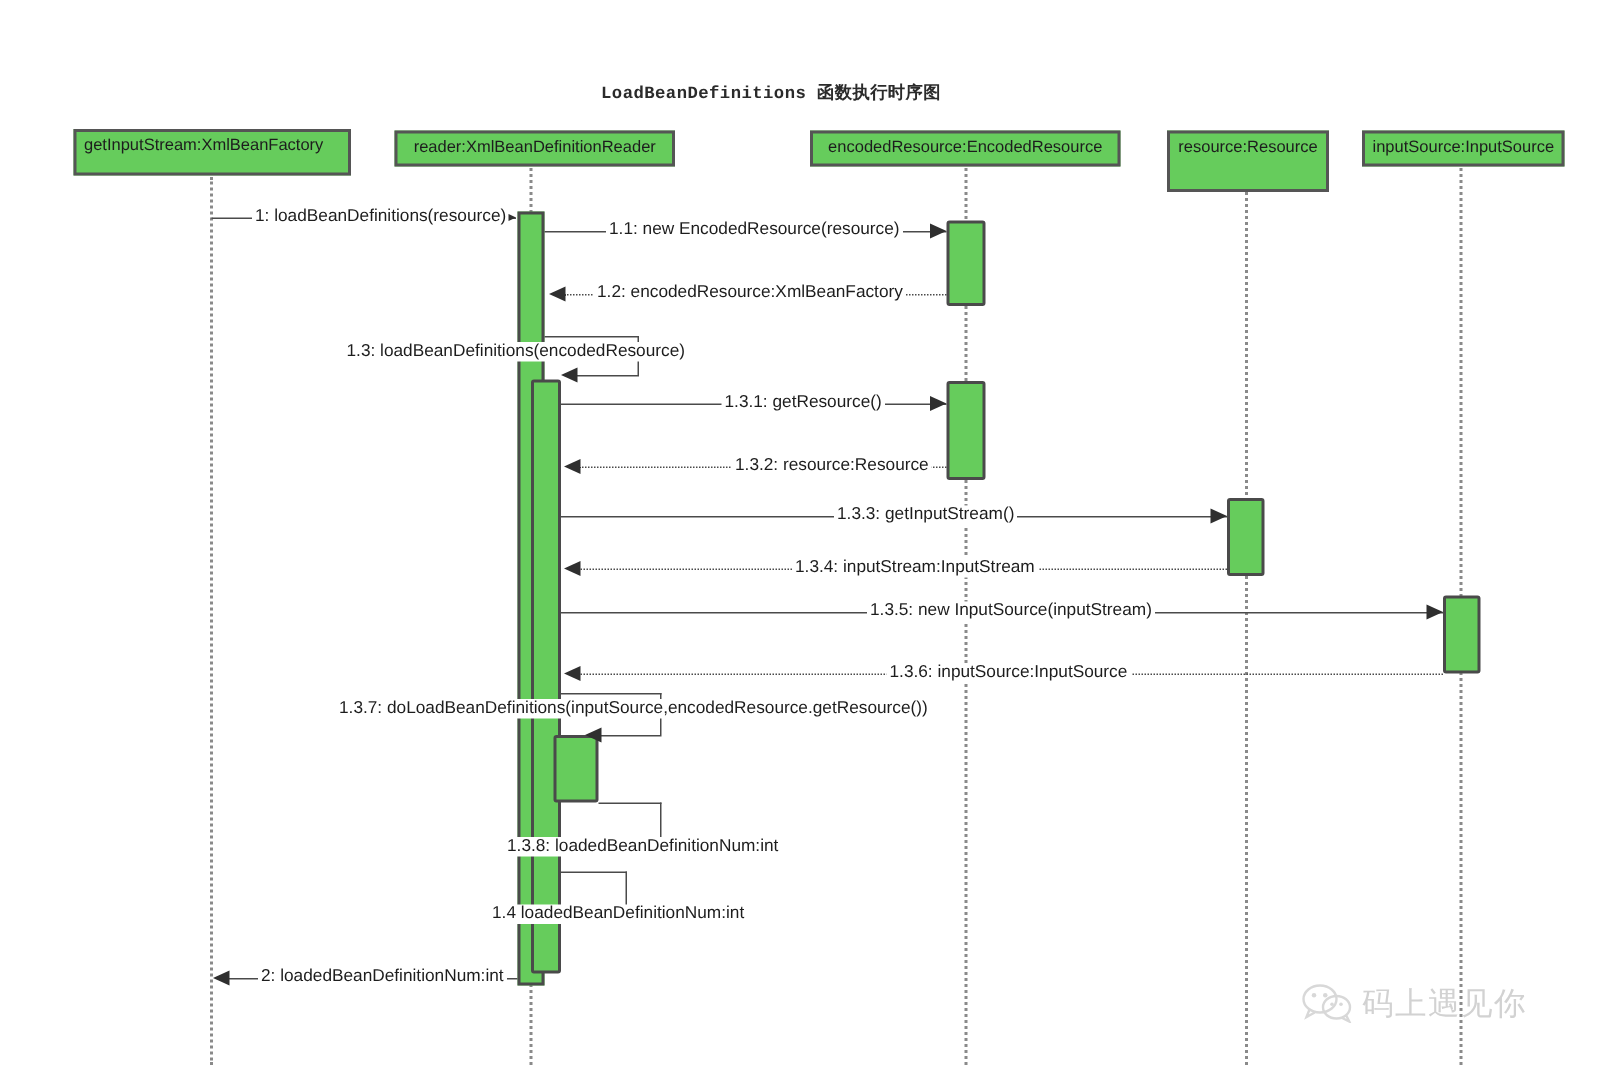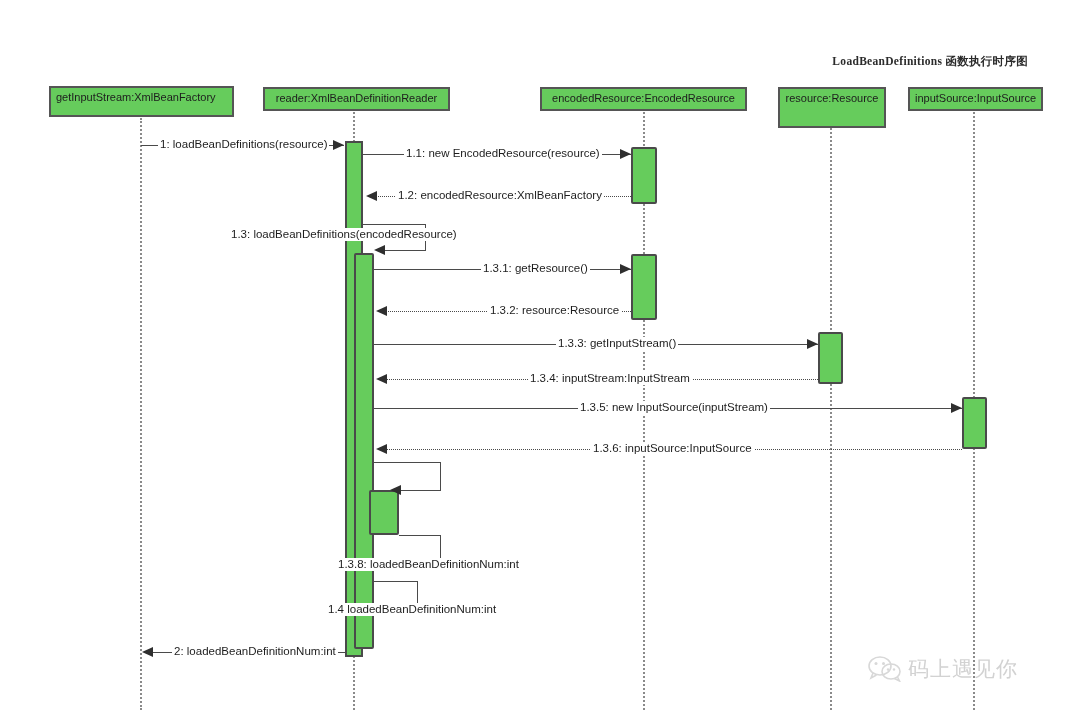--- a/index.html
+++ b/index.html
@@ -18,22 +18,22 @@
     width: 1080px;
     height: 713px;
     background: #ffffff;
   }
   
   .diagram-title {
     position: absolute;
     left: 0;
     top: 54px;
     width: 1028px;
-    text-align: right;
-    font-family: Liberation Serif, serif;
+    text-align: center;
+    font-family: Liberation Mono, monospace;
     font-size: 11.5px;
     font-weight: bold;
     color: #2b2b2b;
     letter-spacing: 0.3px;
     white-space: nowrap;
   }
   
   .lifeline-head {
     position: absolute;
     box-sizing: border-box;
@@ -138,21 +138,21 @@
   <div class="activation sharp" style="left:345px; top:141px; width:18px; height:516px;"></div>
   <div class="activation" style="left:631px; top:147px; width:26px; height:57px;"></div>
   <div class="activation" style="left:354px; top:253px; width:20px; height:396px;"></div>
   <div class="activation" style="left:631px; top:254px; width:26px; height:66px;"></div>
   <div class="activation" style="left:818px; top:332px; width:25px; height:52px;"></div>
   <div class="activation" style="left:962px; top:397px; width:25px; height:52px;"></div>
   <div class="activation" style="left:369px; top:490px; width:30px; height:45px;"></div>
 
   <div class="msg-line" style="left:141px; top:145px; width:203px;"></div>
   <div class="arrow right" style="left:333px; top:140px;"></div>
-  <div class="msg-label" style="left:158px; top:138px;text-align:center;">1: loadBeanDefinitions(resource)</div>
+  <div class="msg-label" style="left:168px; top:138px;text-align:center;">1: loadBeanDefinitions(resource)</div>
 
   <div class="msg-line" style="left:363px; top:154px; width:268px;"></div>
   <div class="arrow right" style="left:620px; top:149px;"></div>
   <div class="msg-label" style="left:404px; top:147px;">1.1: new EncodedResource(resource)</div>
 
   <div class="msg-line dashed" style="left:375px; top:196px; width:256px;"></div>
   <div class="arrow left" style="left:366px; top:191px;"></div>
   <div class="msg-label" style="left:396px; top:189px;">1.2: encodedResource:XmlBeanFactory</div>
 
   <div class="msg-line" style="left:363px; top:224px; width:63px;"></div>
@@ -182,20 +182,21 @@
   <div class="msg-label" style="left:578px; top:401px;">1.3.5: new InputSource(inputStream)</div>
 
   <div class="msg-line dashed" style="left:385px; top:449px; width:577px;"></div>
   <div class="arrow left" style="left:376px; top:444px;"></div>
   <div class="msg-label" style="left:591px; top:442px;">1.3.6: inputSource:InputSource</div>
 
   <div class="msg-line" style="left:374px; top:462px; width:67px;"></div>
   <div class="vseg" style="left:440px; top:462px; height:28px;"></div>
   <div class="msg-line" style="left:399px; top:490px; width:42px;"></div>
   <div class="arrow left" style="left:390px; top:485px;"></div>
+  <div class="msg-label" style="left:224px; top:466px;">1.3.7: doLoadBeanDefinitions(inputSource,encodedResource.getResource())</div>
 
   <div class="msg-line" style="left:399px; top:535px; width:42px;"></div>
   <div class="vseg" style="left:440px; top:535px; height:30px;"></div>
   <div class="msg-line" style="left:383px; top:565px; width:58px;"></div>
   <div class="arrow left" style="left:374px; top:560px;"></div>
   <div class="msg-label" style="left:336px; top:558px;">1.3.8: loadedBeanDefinitionNum:int</div>
 
   <div class="msg-line" style="left:374px; top:581px; width:44px;"></div>
   <div class="vseg" style="left:417px; top:581px; height:29px;"></div>
   <div class="msg-line" style="left:372px; top:610px; width:46px;"></div>

